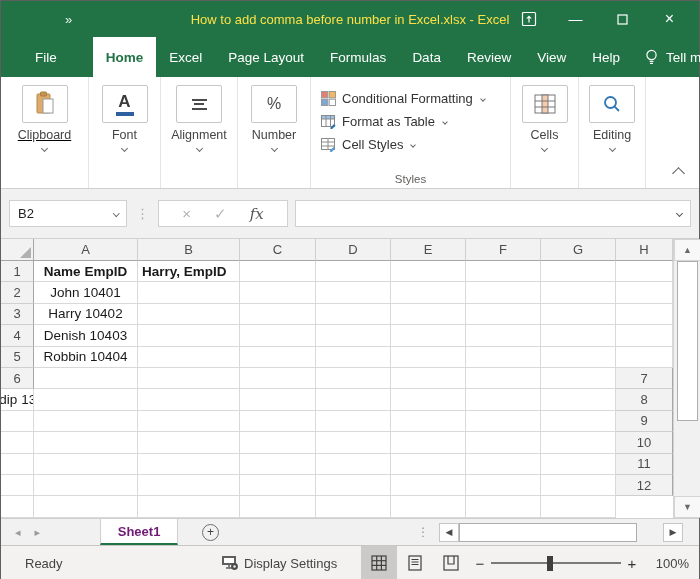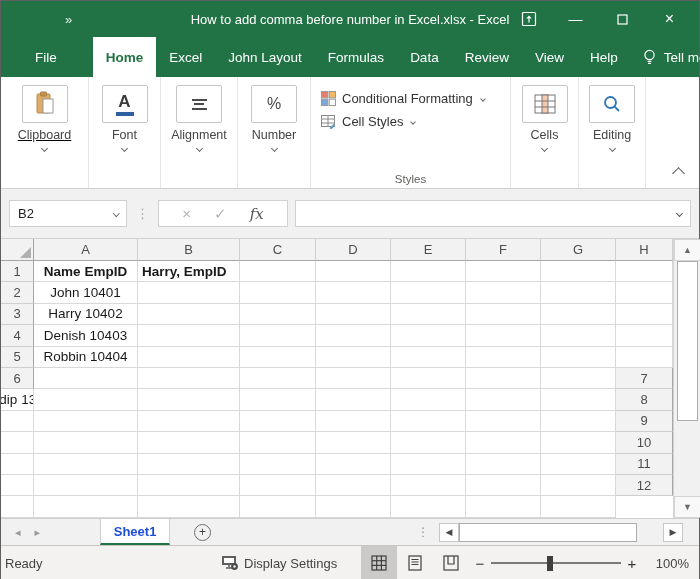--- a/index.html
+++ b/index.html
@@ -3,21 +3,21 @@
 <meta charset="utf-8">
 <style>
   * { box-sizing: border-box; margin: 0; padding: 0; }
   html,body { width:700px; height:579px; overflow:hidden; }
   body { font-family:"Liberation Sans", sans-serif; background:#fff; }
   .window { width:700px; height:579px; border:1px solid #5f5f5f; display:flex; flex-direction:column; }
 
   
   .titlebar { height:36px; background:#217346; position:relative; display:flex; align-items:center; flex:none; }
   .qat { color:#eaf3ec; font-size:13px; margin-left:64px; letter-spacing:1px; cursor:default; }
-  .title { position:absolute; left:0; right:0; text-align:center; color:#ffffff; font-size:13px; pointer-events:none; }
+  .title { position:absolute; left:0; right:0; text-align:center; color:#fde047; font-size:13px; pointer-events:none; }
   .win-controls { margin-left:auto; display:flex; align-items:center; height:100%; z-index:2; }
   .win-btn { width:47px; height:100%; display:flex; align-items:center; justify-content:center; color:#fff; }
   .win-btn svg { display:block; }
   .wc-min { font-size:14px; }
   .wc-max { font-size:12px; }
   .wc-close { font-size:16px; margin-right:6px; }
 
   
   .tabrow { height:40px; background:#217346; display:flex; align-items:stretch; padding-left:18px; flex:none; }
   .tab { display:flex; align-items:center; padding:0 13px; color:#fff; font-size:13.5px; white-space:nowrap; }
@@ -72,31 +72,31 @@
   .cell.bold { font-weight:700; }
 
   .vscroll { width:28px; flex:none; background:#f1f1f1; border-left:1px solid #d4d4d4; display:flex; flex-direction:column; }
   .vs-btn { height:22px; background:#f8f8f8; border:1px solid #d4d4d4; color:#6a6a6a; font-size:9px; display:flex; align-items:center; justify-content:center; }
   .vs-thumb { height:160px; background:#fff; border:1px solid #adadad; margin:0 3px; }
   .vs-track { flex:1; }
 
   
   .sheet-bar { height:27px; background:#f1f1f1; border-top:1px solid #cfcfcf; display:flex; align-items:stretch; flex:none; }
   .nav-arrows { display:flex; align-items:center; gap:14px; padding:0 14px 0 14px; color:#9a9a9a; font-size:11px; }
-  .sheet-tab { margin-left:46px; width:70px; background:#fff; border-left:1px solid #cfcfcf; border-right:1px solid #cfcfcf; border-bottom:2px solid #217346; display:flex; align-items:center; justify-content:center; font-size:13px; font-weight:700; color:#1d4ed8; }
+  .sheet-tab { margin-left:46px; width:78px; background:#fff; border-left:1px solid #cfcfcf; border-right:1px solid #cfcfcf; border-bottom:2px solid #217346; display:flex; align-items:center; justify-content:center; font-size:13px; font-weight:700; color:#701a75; }
   .addsheet { width:17px; height:17px; border:1px solid #6e6e6e; border-radius:50%; color:#3f3f3f; font-size:12px; line-height:14px; text-align:center; align-self:center; margin-left:24px; }
   .sb-dots { margin-left:auto; align-self:center; color:#8f8f8f; font-size:12px; margin-right:10px; }
   .hscroll { display:flex; align-items:center; margin-right:16px; }
   .hs-btn { width:20px; height:19px; background:#fdfdfd; border:1px solid #c6c6c6; color:#4a4a4a; font-size:9px; display:flex; align-items:center; justify-content:center; }
   .hs-thumb { width:178px; height:19px; background:#fff; border:1px solid #adadad; }
   .hs-track { width:26px; height:19px; }
 
   
   .status-bar { height:35px; background:#f3f2f1; border-top:1px solid #c8c6c4; display:flex; align-items:stretch; flex:none; font-size:13px; color:#444; }
-  .ready { display:flex; align-items:center; padding-left:4px; width:210px; flex:none; }
+  .ready { display:flex; align-items:center; padding-left:24px; width:210px; flex:none; }
   .dispset { display:flex; align-items:center; gap:5px; padding:0 10px; white-space:nowrap; }
   .sb-spacer { flex:1; }
   .viewbtns { display:flex; align-items:stretch; }
   .viewbtn { width:36px; display:flex; align-items:center; justify-content:center; }
   .viewbtn.sel { background:#cbcac9; }
   .zoomctl { display:flex; align-items:center; padding-right:10px; }
   .zoom-minus, .zoom-plus { width:22px; text-align:center; font-size:15px; color:#333; }
   .slider { width:130px; height:100%; position:relative; display:flex; align-items:center; }
   .slider .line { width:100%; height:1.5px; background:#7a7a7a; }
   .slider .thumb { position:absolute; left:56px; top:10px; width:6px; height:15px; background:#3f3f3f; }
@@ -126,21 +126,21 @@
       </span>
       <span class="win-btn wc-close">×</span>
     </div>
   </div>
 
   <div class="tabrow">
     <span class="tab file">File</span>
     <span class="tab active">Home</span>
     <span class="tab">Excel</span>
     <span class="tsep"></span>
-    <span class="tab">John Layout</span>
+    <span class="tab">Page Layout</span>
     <span class="tsep"></span>
     <span class="tab">Formulas</span>
     <span class="tsep"></span>
     <span class="tab">Data</span>
     <span class="tsep"></span>
     <span class="tab">Review</span>
     <span class="tsep"></span>
     <span class="tab">View</span>
     <span class="tsep"></span>
     <span class="tab">Help</span>
@@ -204,20 +204,31 @@
 
     <div class="rgroup g-styles">
       <div class="styles-item">
         <svg class="mini-ic" viewBox="0 0 15 15">
           <rect x="0.5" y="0.5" width="6.3" height="6.3" fill="#e57f73" stroke="#9a9a9a"></rect>
           <rect x="8.2" y="0.5" width="6.3" height="6.3" fill="#f0b860" stroke="#9a9a9a"></rect>
           <rect x="0.5" y="8.2" width="6.3" height="6.3" fill="#7da7d9" stroke="#9a9a9a"></rect>
           <rect x="8.2" y="8.2" width="6.3" height="6.3" fill="#fff" stroke="#9a9a9a"></rect>
         </svg>
         <span>Conditional Formatting</span>
+        <span class="chev"></span>
+      </div>
+      <div class="styles-item">
+        <svg class="mini-ic" viewBox="0 0 15 15">
+          <rect x="0.5" y="1.5" width="13" height="11" fill="#fff" stroke="#8a8a8a"></rect>
+          <rect x="0.5" y="1.5" width="13" height="3.5" fill="#9dc3e6" stroke="#8a8a8a"></rect>
+          <line x1="5" y1="1.5" x2="5" y2="12.5" stroke="#8a8a8a"></line>
+          <line x1="9.5" y1="1.5" x2="9.5" y2="12.5" stroke="#8a8a8a"></line>
+          <path d="M9 14 L13 10 L14.6 11.6 L10.6 15.6 Z" fill="#2e75b6"></path>
+        </svg>
+        <span>Format as Table</span>
         <span class="chev"></span>
       </div>
       <div class="styles-item">
         <svg class="mini-ic" viewBox="0 0 15 15">
           <rect x="0.5" y="1.5" width="13" height="11" fill="#fff" stroke="#8a8a8a"></rect>
           <line x1="0.5" y1="5" x2="13.5" y2="5" stroke="#8a8a8a"></line>
           <line x1="0.5" y1="9" x2="13.5" y2="9" stroke="#8a8a8a"></line>
           <line x1="7" y1="1.5" x2="7" y2="12.5" stroke="#8a8a8a"></line>
           <path d="M8.5 14 L12.5 10 L14.2 11.6 L10.2 15.6 Z" fill="#5b9bd5"></path>
         </svg>

